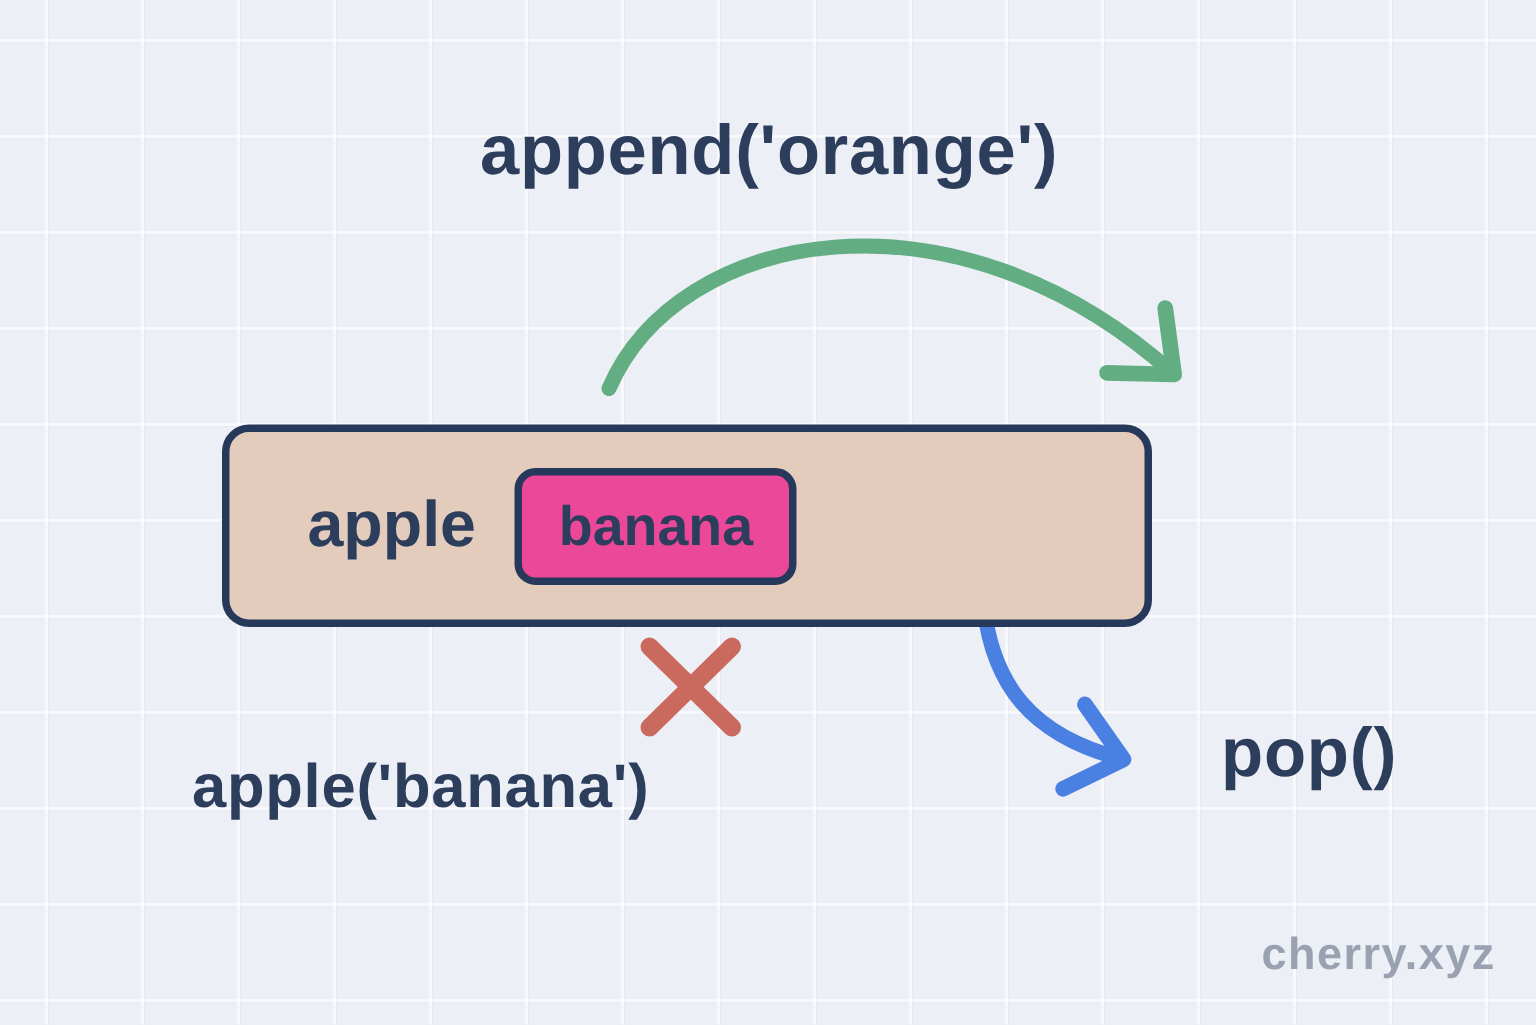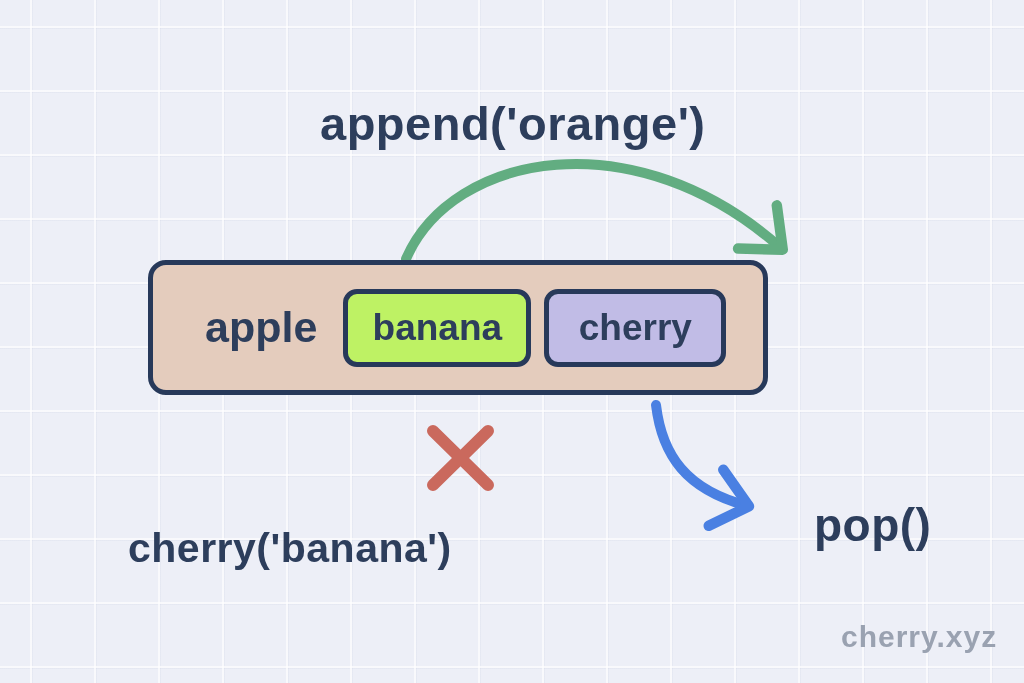--- a/index.html
+++ b/index.html
@@ -23,21 +23,20 @@
     color: #2d3e5c;
   }
 
   .abs { position: absolute; }
 
   .op-label {
     font-weight: bold;
     color: #2d3e5c;
     white-space: nowrap;
     letter-spacing: 0.5px;
-    margin-top: 24px;
   }
   .append-label {
     left: 320px;
     top: 72px;
     font-size: 47px;
   }
   .remove-label {
     left: 128px;
     top: 501px;
     font-size: 41px;
@@ -51,21 +50,21 @@
   .arrow-layer {
     left: 0;
     top: 0;
     width: 1024px;
     height: 683px;
     pointer-events: none;
   }
 
   .list-container {
     left: 148px;
-    top: 260px;
+    top: 283px;
     width: 620px;
     height: 135px;
     box-sizing: border-box;
     background: #e4ccbd;
     border: 5px solid #27395a;
     border-radius: 18px;
     display: flex;
     align-items: center;
     padding-left: 52px;
     gap: 13px;
@@ -83,21 +82,21 @@
     border-radius: 14px;
     display: flex;
     align-items: center;
     justify-content: center;
     font-size: 37px;
     font-weight: bold;
     color: #2d3e5c;
   }
   .box-banana {
     width: 188px;
-    background: #bef264;
+    background: #ec4899;
   }
   .box-cherry {
     width: 182px;
     background: #c1bce6;
   }
 
   .watermark {
     left: 841px;
     top: 620px;
     font-size: 30px;
@@ -127,20 +126,19 @@
 
   <g stroke-width="12" stroke-linecap="round" fill="none" stroke="#ca695d">
     <line x1="433" y1="431" x2="488" y2="485"></line>
     <line x1="488" y1="431" x2="433" y2="485"></line>
   </g>
 </svg>
 
 <div class="abs list-container">
   <span class="list-item-plain">apple</span>
   <span class="list-item-box box-banana">banana</span>
-  <span class="list-item-box box-cherry">cherry</span>
 </div>
 
-<div class="abs op-label remove-label">cherry('banana')</div>
+<div class="abs op-label remove-label">apple('banana')</div>
 
 <div class="abs op-label pop-label">pop()</div>
 
 <div class="abs watermark">cherry.xyz</div>
 
 </body></html>

